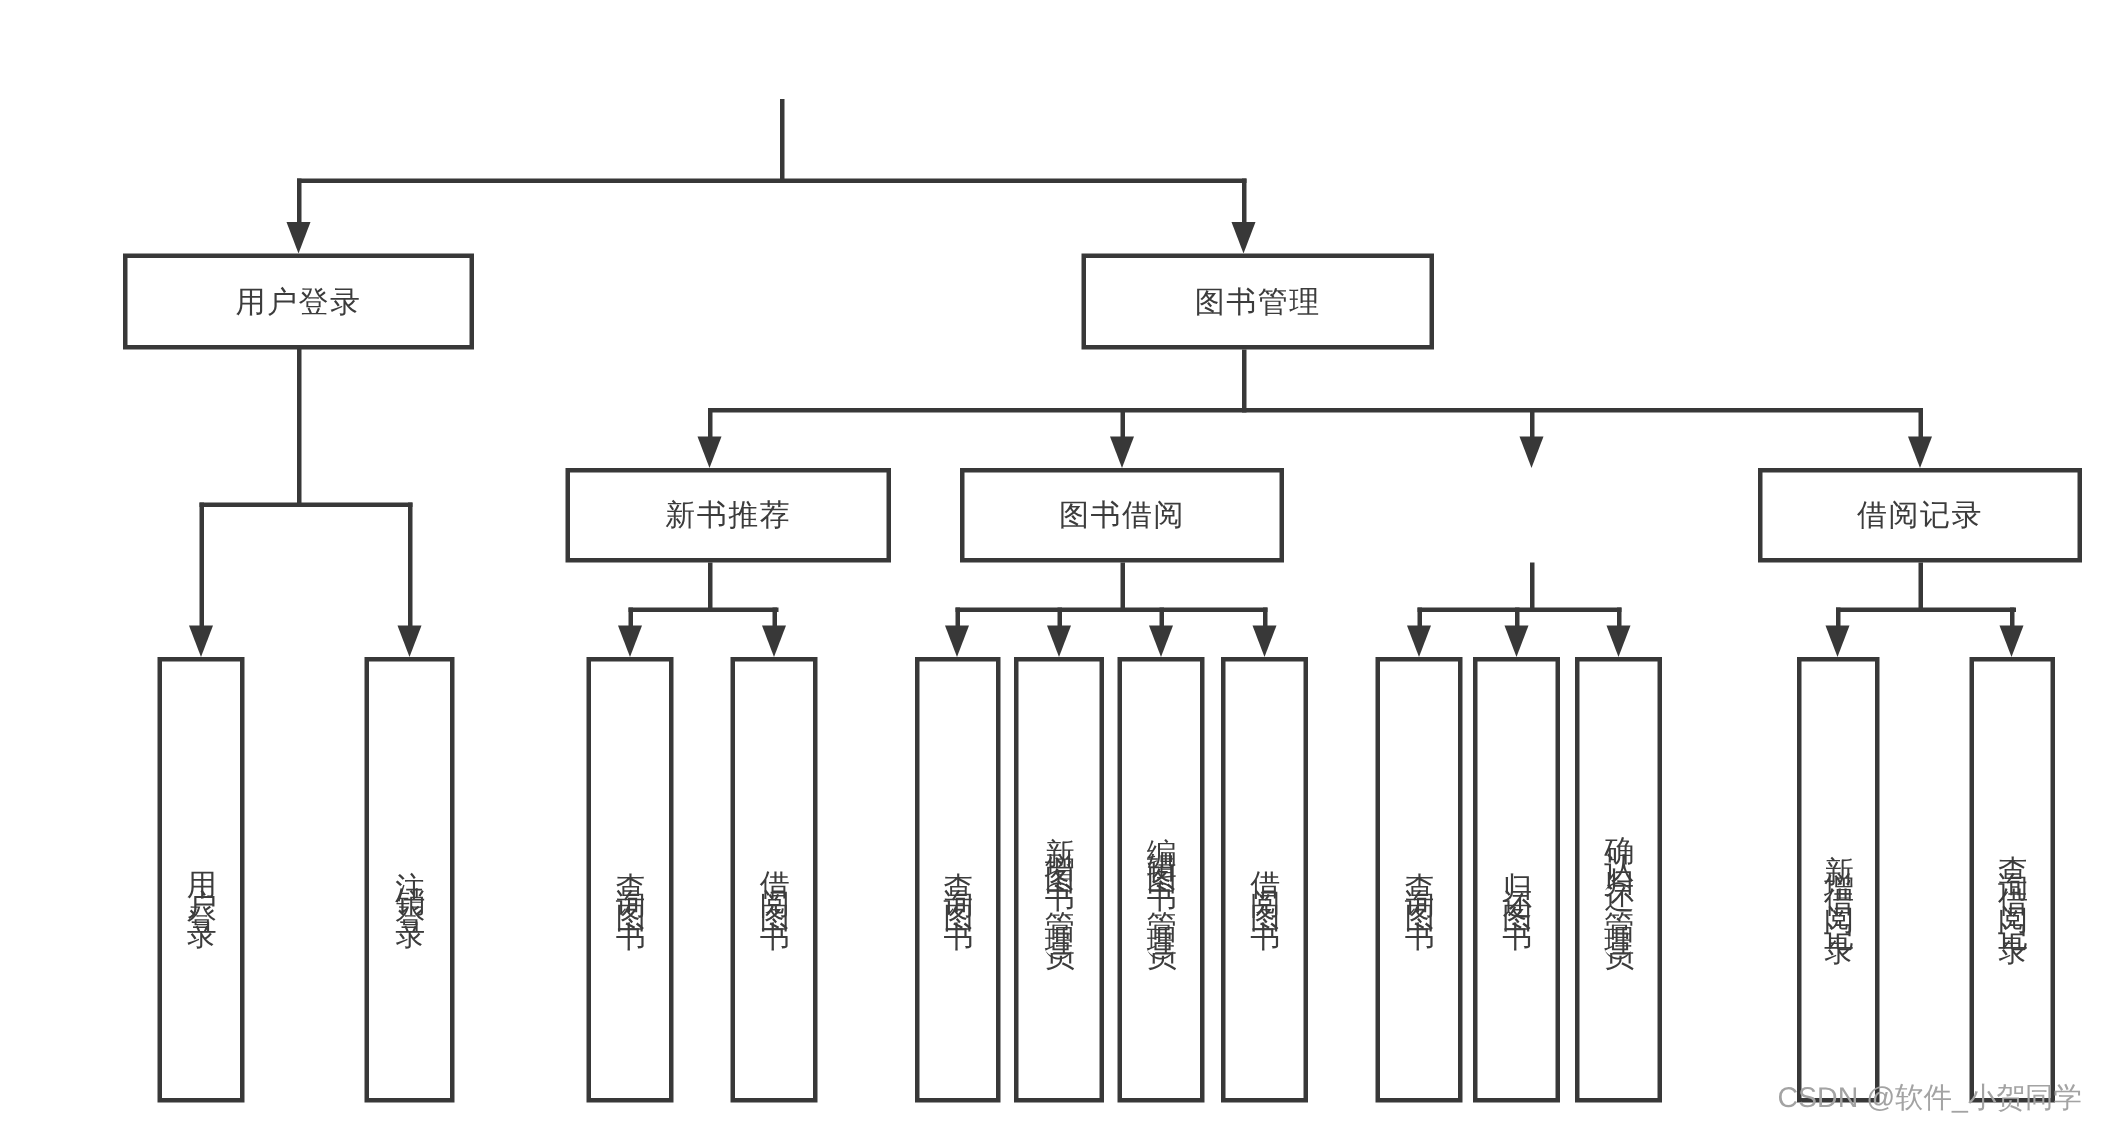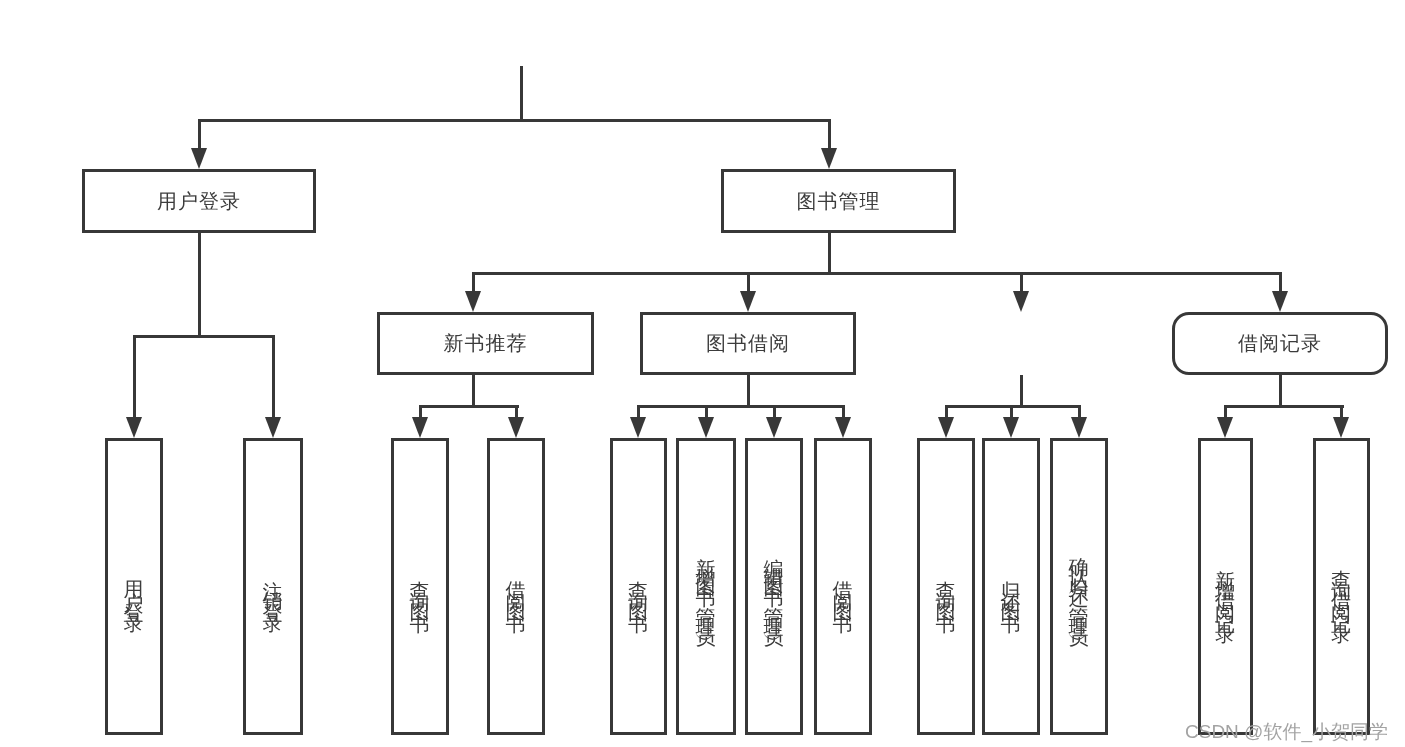--- a/index.html
+++ b/index.html
@@ -82,21 +82,21 @@
   <div class="arrow" style="left:1013px; top:291px;"></div>
   <div class="vl" style="left:1279px; top:272px; height:20px;"></div>
   <div class="arrow" style="left:1272px; top:291px;"></div>
 
   <div class="node" style="left:365px; top:312px; width:217px; height:63px;margin-left:12px;">
     <span class="hlabel">新书推荐</span>
   </div>
   <div class="node" style="left:640px; top:312px; width:216px; height:63px;">
     <span class="hlabel">图书借阅</span>
   </div>
-  <div class="node" style="left:1172px; top:312px; width:216px; height:63px;border-radius:17px;">
+  <div class="node" style="left:1172px; top:312px; width:216px; height:63px;">
     <span class="hlabel">借阅记录</span>
   </div>
 
   <div class="vl" style="left:472px; top:375px; height:33px;"></div>
   <div class="hl" style="left:419px; top:405px; width:100px;"></div>
   <div class="vl" style="left:419px; top:405px; height:13px;"></div>
   <div class="arrow" style="left:412px; top:417px;"></div>
   <div class="vl" style="left:515px; top:405px; height:13px;"></div>
   <div class="arrow" style="left:508px; top:417px;"></div>
 

